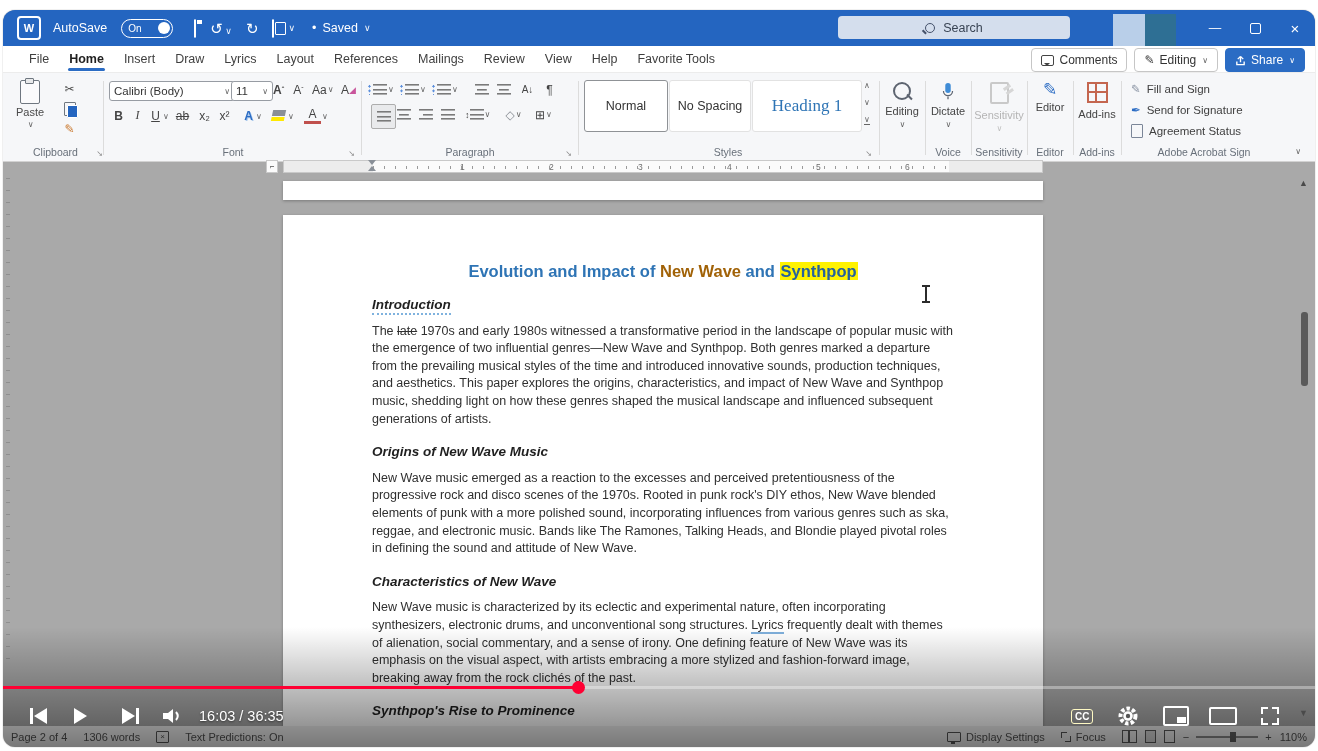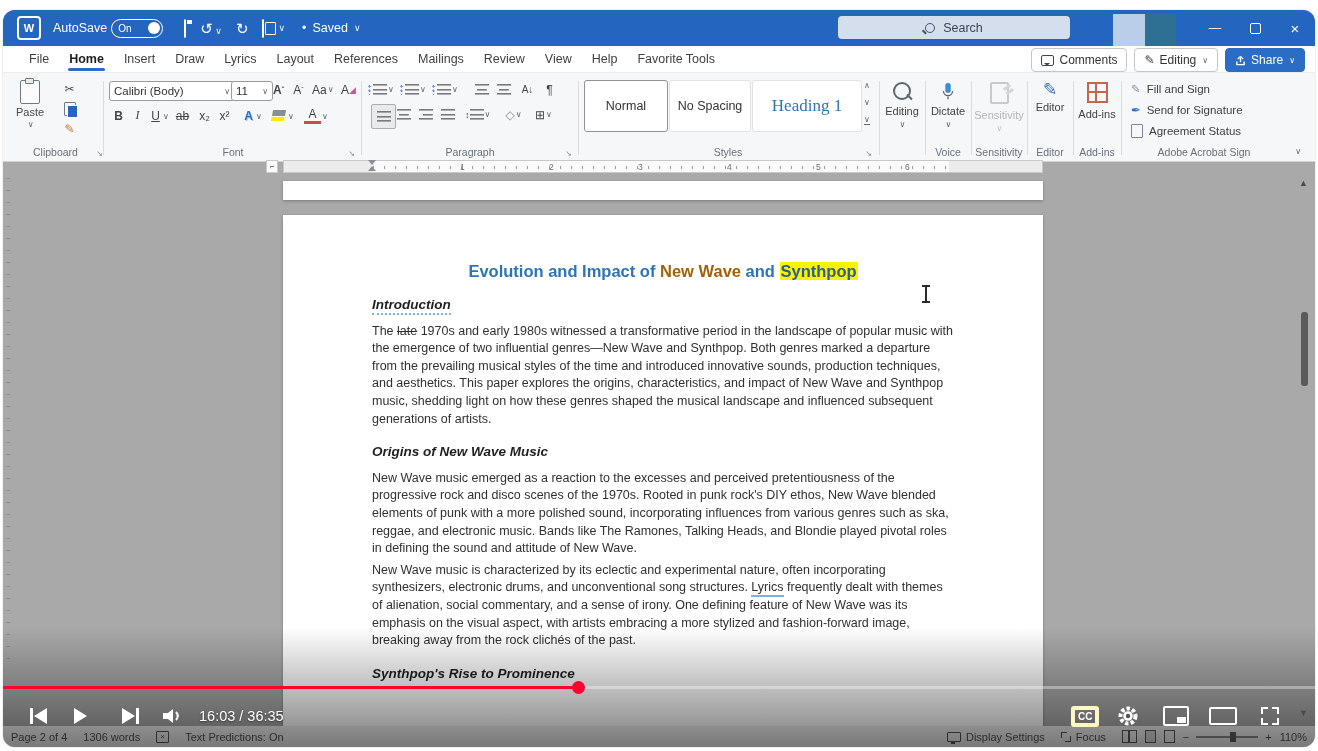--- a/index.html
+++ b/index.html
@@ -6,21 +6,21 @@
   .stage{position:relative;width:1318px;height:751px;background:#fff;overflow:hidden;
          font-family:"Liberation Sans",sans-serif;-webkit-font-smoothing:antialiased}
   .video{position:absolute;left:3px;top:10px;width:1312px;height:737px;border-radius:12px;
          overflow:hidden;background:#a9a9a9;box-shadow:0 0 0 1px rgba(0,0,0,.06)}
 
   
   .titlebar{position:absolute;left:0;top:0;right:0;height:36px;background:#2465c0;color:#fff;
             display:flex;align-items:center;font-size:12.5px}
   .appicon{width:20px;height:20px;margin:0 12px 0 14px;border:2px solid #fff;border-radius:4px;
            display:flex;align-items:center;justify-content:center;font-weight:bold;font-size:11px;color:#fff}
-  .autosave{display:flex;align-items:center;gap:4px;margin-right:14px}
+  .autosave{display:flex;align-items:center;gap:14px;margin-right:14px}
   .toggle{width:42px;height:17px;border:1.5px solid #fff;border-radius:10px;display:flex;
           align-items:center;justify-content:space-between;padding:0 2px 0 6px;font-size:10px}
   .knob{width:12px;height:12px;background:#fff;border-radius:50%}
   .tbico{margin:0 7px;font-size:15px;line-height:1;cursor:default}
   .ico-save{width:13px;height:12px;border:1.6px solid #fff;border-radius:2px;position:relative}
   .ico-save:before{content:"";position:absolute;left:2px;top:0;width:5px;height:4px;background:#fff}
   .ico-copy{width:10px;height:12px;border:1.5px solid #fff;border-radius:1px;position:relative}
   .ico-copy:before{content:"";position:absolute;left:2px;top:2px;width:9px;height:11px;
                    border:1.5px solid #fff;background:#2465c0;border-radius:1px}
   .chev{font-size:9px;opacity:.95}
@@ -160,21 +160,21 @@
   .played{position:absolute;left:0;top:0;bottom:0;width:575px;background:#ff0033}
   .scrub{position:absolute;left:569px;top:-5px;width:13px;height:13px;border-radius:50%;background:#ff0033}
   .controls{position:absolute;left:0;top:690px;right:0;height:32px;z-index:40;color:#fff}
   .pico{position:absolute;top:0;height:32px;display:flex;align-items:center;justify-content:center}
   .tri-r{width:0;height:0;border-top:8px solid transparent;border-bottom:8px solid transparent;
          border-left:13px solid #fff}
   .tri-l{width:0;height:0;border-top:8px solid transparent;border-bottom:8px solid transparent;
          border-right:13px solid #fff}
   .vbar{width:3px;height:16px;background:#fff}
   .ptime{font-size:14.5px;text-shadow:0 1px 2px rgba(0,0,0,.5);white-space:nowrap}
-  .ccbox{border:4px solid #fef9c3;border-radius:3px;font-size:10px;font-weight:bold;padding:1px 3px}
+  .ccbox{border:1px solid #fef9c3;border-radius:3px;font-size:10px;font-weight:bold;padding:1px 3px}
   .minip{width:22px;height:16px;border:2px solid #fff;border-radius:2px;position:relative}
   .minip:after{content:"";position:absolute;right:1px;bottom:1px;width:9px;height:6px;background:#fff}
   .theat{width:24px;height:14px;border:2px solid #fff;border-radius:2px}
   .fsico{width:18px;height:18px;position:relative}
   .fsico:before{content:"";position:absolute;left:0;top:0;width:5px;height:5px;
                 border-left:2.5px solid #fff;border-top:2.5px solid #fff}
   .fsico:after{content:"";position:absolute;right:0;top:0;width:5px;height:5px;
                border-right:2.5px solid #fff;border-top:2.5px solid #fff}
   .fsico .b:before{content:"";position:absolute;left:0;bottom:0;width:5px;height:5px;
                 border-left:2.5px solid #fff;border-bottom:2.5px solid #fff}
@@ -469,20 +469,21 @@
   <div class="vruler"></div>
 
   <div class="page1"></div>
   <div class="page2">
     <div class="doccontent">
       <div class="dtitle"><span>Evolution and Impact of </span><span class="lt">New Wave</span><span> and </span><span class="hl">Synthpop</span></div>
       <div class="dh"><span class="squig">Introduction</span></div>
       <p class="dp"><span>The </span><span class="strike">late</span><span> 1970s and early 1980s witnessed a transformative period in the landscape of popular music with the emergence of two influential genres—New Wave and Synthpop. Both genres marked a departure from the prevailing musical styles of the time and introduced innovative sounds, production techniques, and aesthetics. This paper explores the origins, characteristics, and impact of New Wave and Synthpop music, shedding light on how these genres shaped the musical landscape and influenced subsequent generations of artists.</span></p>
       <div class="dh">Origins of New Wave Music</div>
       <p class="dp">New Wave music emerged as a reaction to the excesses and perceived pretentiousness of the progressive rock and disco scenes of the 1970s. Rooted in punk rock's DIY ethos, New Wave blended elements of punk with a more polished sound, incorporating influences from various genres such as ska, reggae, and electronic music. Bands like The Ramones, Talking Heads, and Blondie played pivotal roles in defining the sound and attitude of New Wave.</p>
+      <div class="dh">Characteristics of New Wave</div>
       <p class="dp"><span>New Wave music is characterized by its eclectic and experimental nature, often incorporating synthesizers, electronic drums, and unconventional song structures. </span><span class="bluelink">Lyrics</span><span> frequently dealt with themes of alienation, social commentary, and a sense of irony. One defining feature of New Wave was its emphasis on the visual aspect, with artists embracing a more stylized and fashion-forward image, breaking away from the rock clichés of the past.</span></p>
       <div class="dh">Synthpop's Rise to Prominence</div>
     </div>
   </div>
   <div class="ibeam"></div>
 
   <span class="sb-arrow" style="top:168px">▲</span>
   <div class="sb-thumb"></div>
   <span class="sb-arrow" style="top:698px;z-index:35">▼</span>
 

